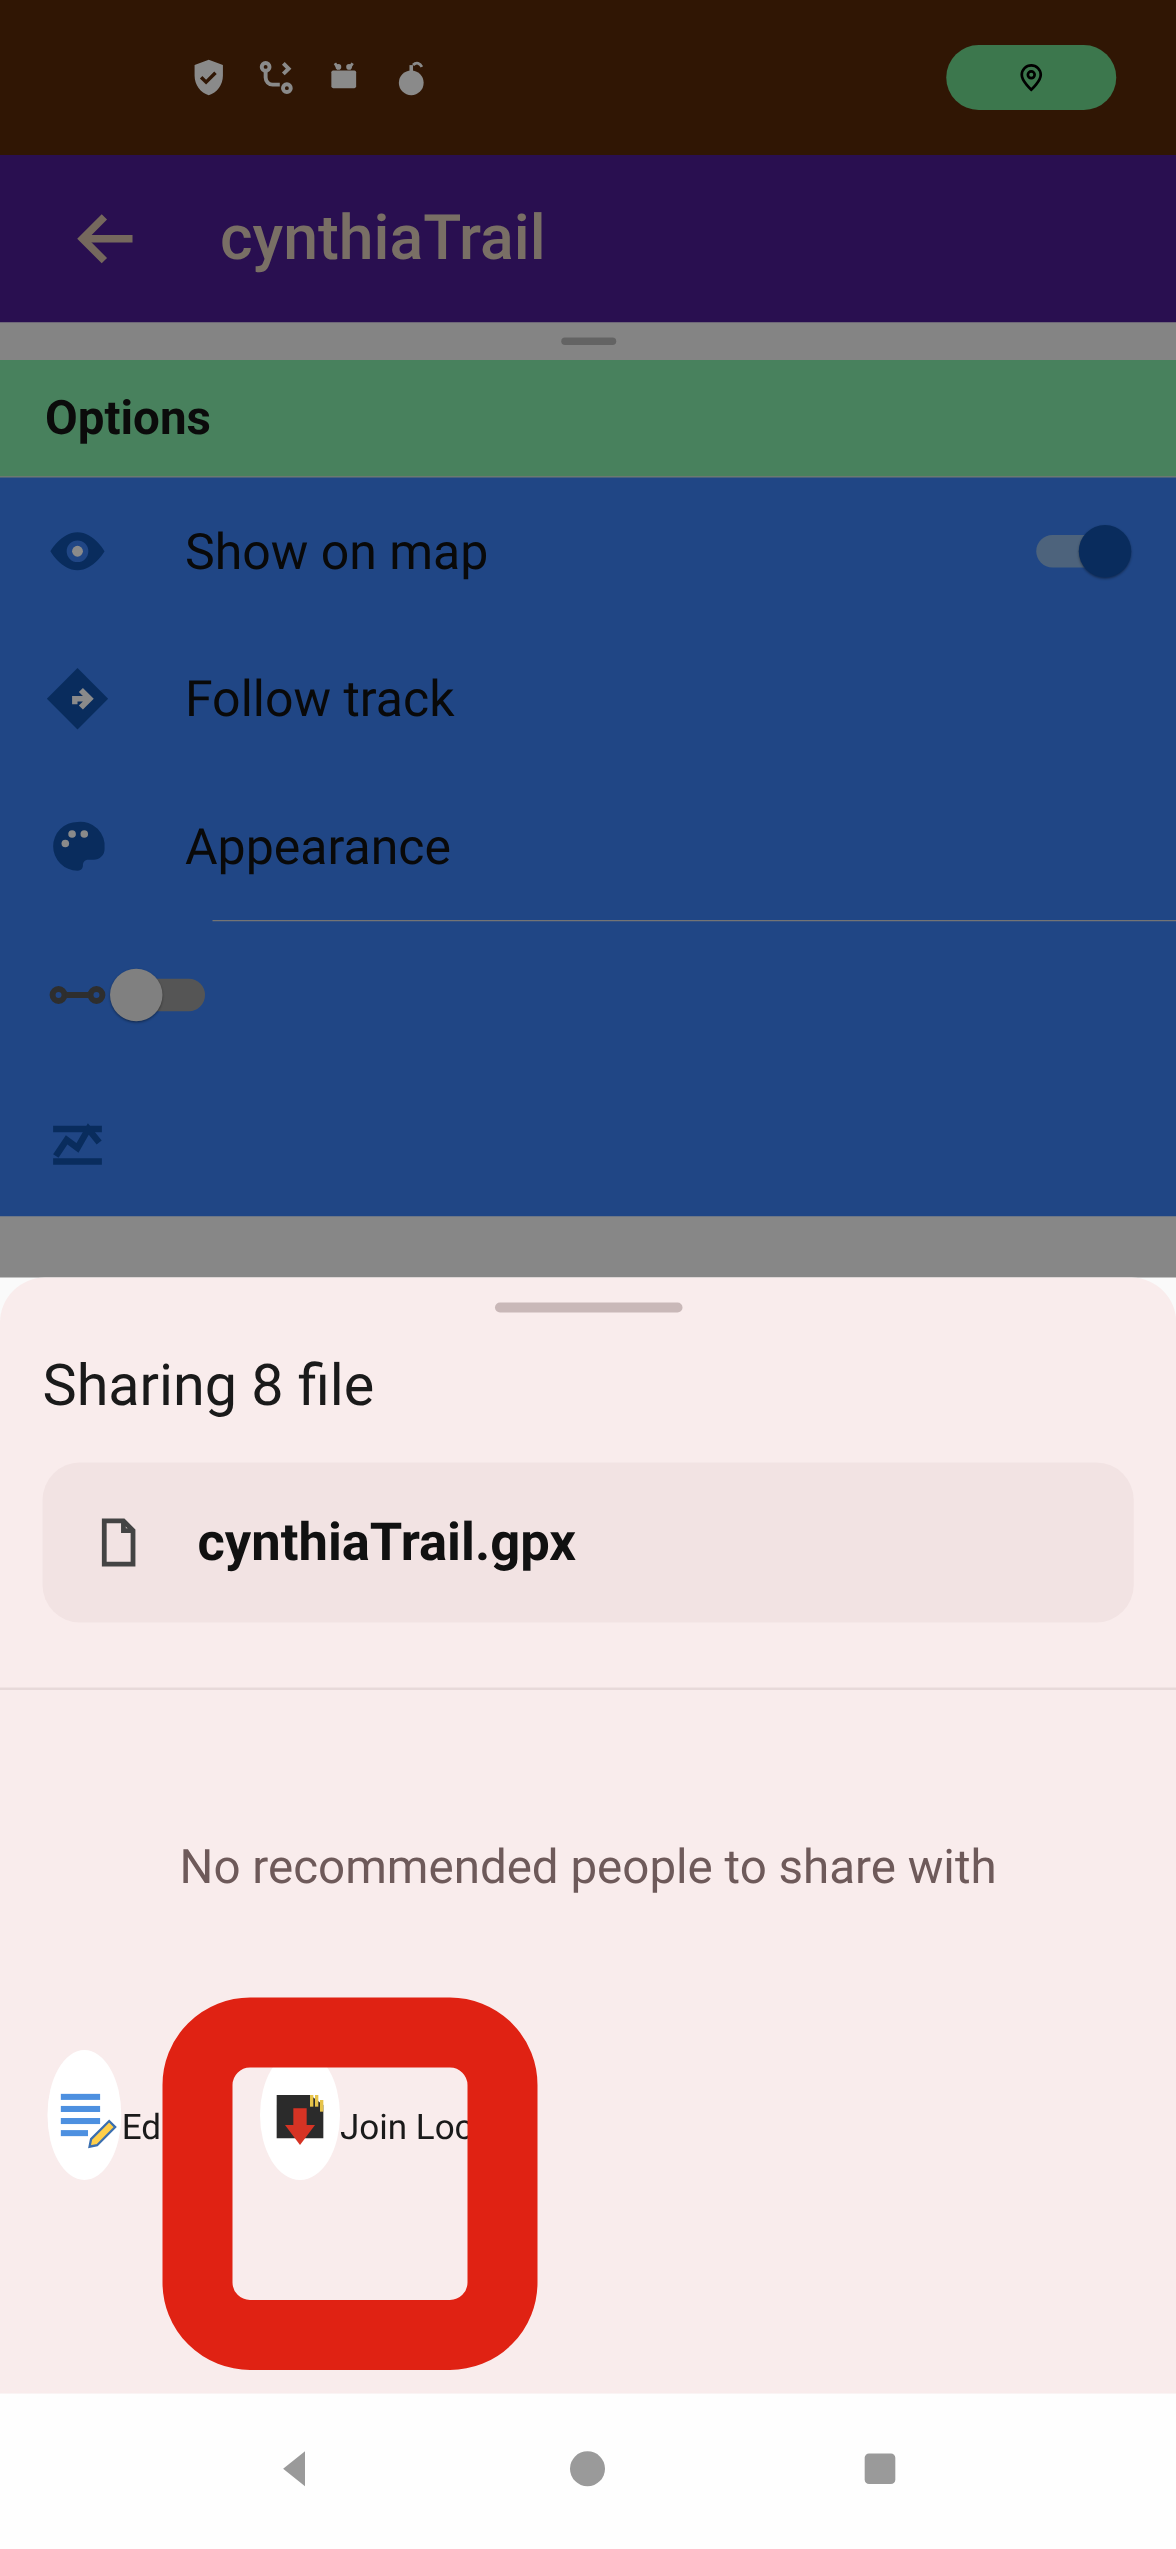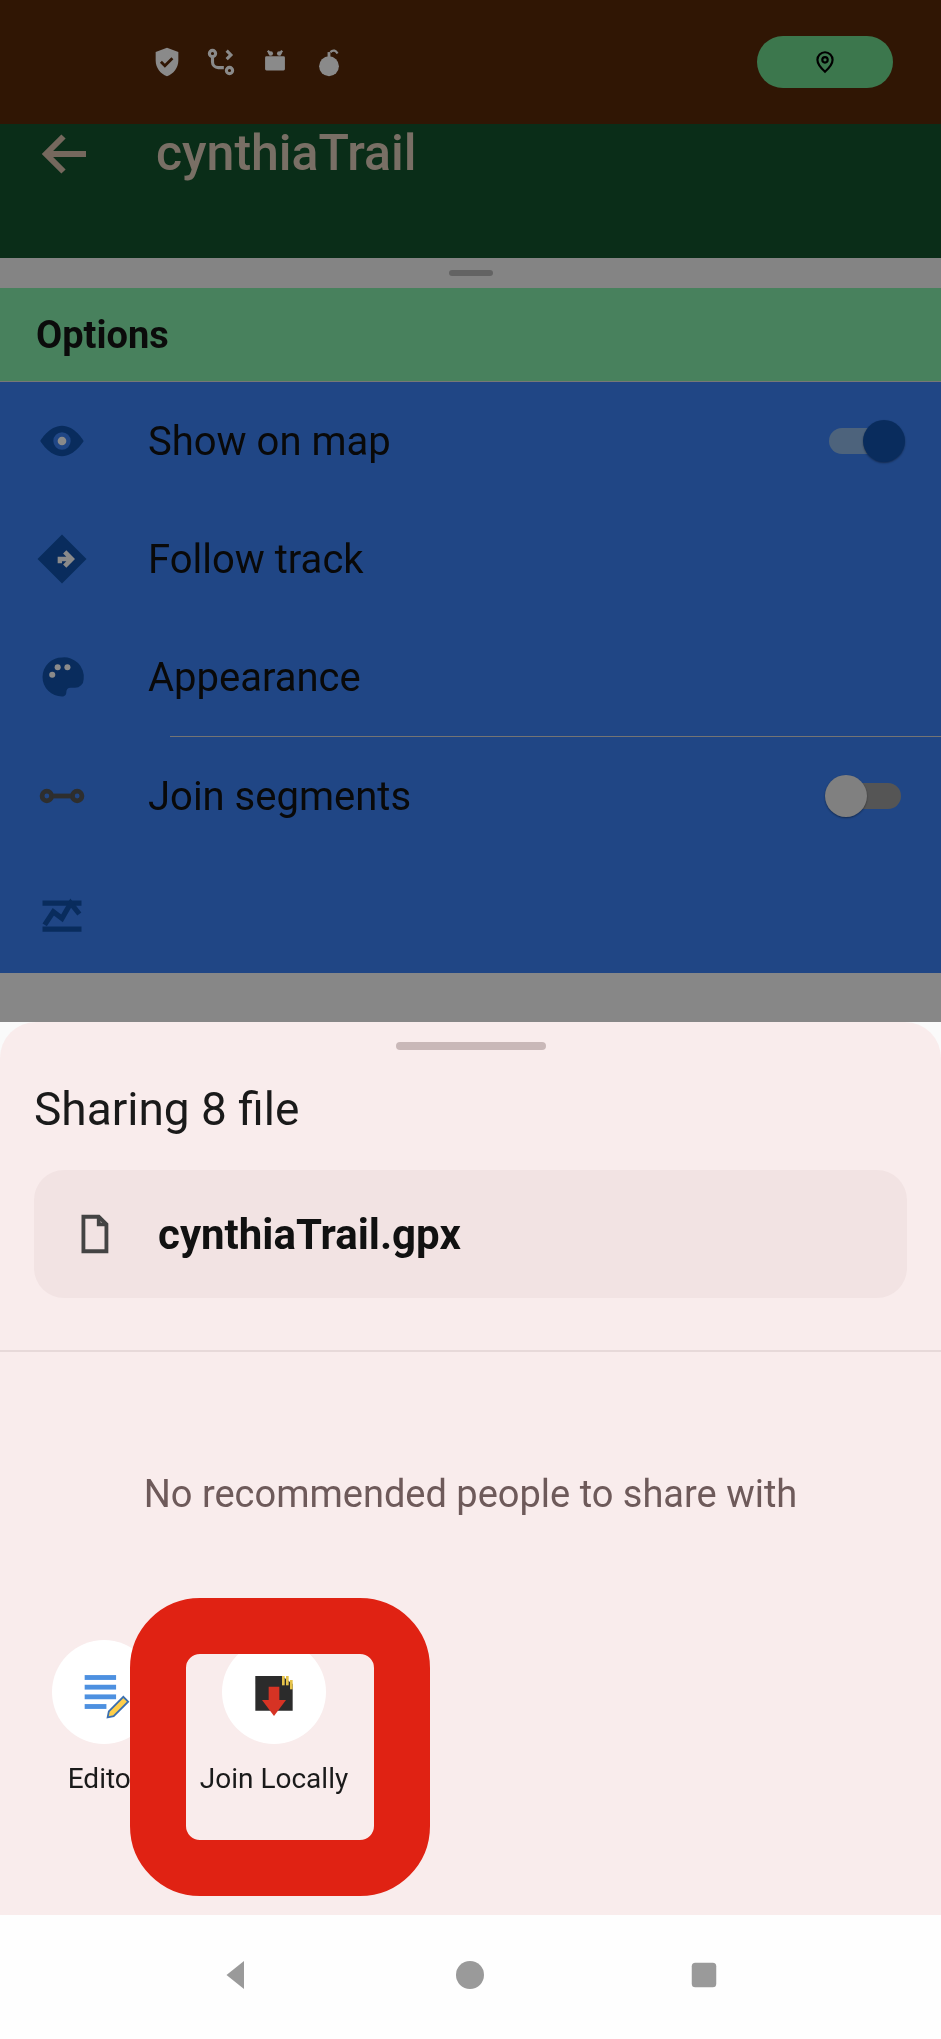--- a/index.html
+++ b/index.html
@@ -42,23 +42,24 @@
     background: #6fdc8e;
     display: flex;
     align-items: center;
     justify-content: center;
     margin-right: 8px;
   }
   .loc-pill svg { width: 26px; height: 26px; stroke: #000; fill:none; }
 
   .title-bar {
     height: 134px;
-    background: #14532d;
+    background: #4c1d95;
     display: flex;
-    padding: 0 36px;
+    align-items: center;
+    padding: 0 56px;
   }
   .back-btn {
     width: 60px; height:60px;
     color:#d9c1ad;
   }
   .title-text {
     font-size: 50px;
     font-weight: 500;
     color: #e0cdbb;
     margin-left: 60px;
@@ -192,21 +193,21 @@
   }
 
   .share-targets {
     display:flex;
     gap: 38px;
     margin-top: 124px;
     padding-left: 4px;
   }
   .target {
     width: 132px;
-    display:flex; flex-direction:column; align-items:center;
+    display:flex; align-items:center;
   }
   .target .circle {
     width: 104px; height:104px;
     border-radius:50%;
     background:#fff;
     display:flex; align-items:center; justify-content:center;
     margin-bottom: 18px;
   }
   .target .tlabel {
     font-size: 28px;
@@ -344,21 +345,20 @@
     <div class="divider"></div>
 
     <div class="opt-row">
       <span class="ic" style="color:#555">
         <svg viewBox="0 0 24 24" fill="none" stroke="currentColor" stroke-width="2.2">
             <circle cx="5" cy="12" r="2.2"></circle>
             <circle cx="19" cy="12" r="2.2"></circle>
             <path d="M7.5 12h9"></path>
           </svg>
       </span>
-      <span class="lbl">Join segments</span>
       <span class="switch">
           <span class="track"></span>
           <span class="knob"></span>
         </span>
     </div>
 
     <div class="opt-row">
       <span class="ic">
         <svg viewBox="0 0 24 24" fill="none" stroke="currentColor" stroke-width="2.4">
             <path d="M3 7h18M3 19h18"></path>

